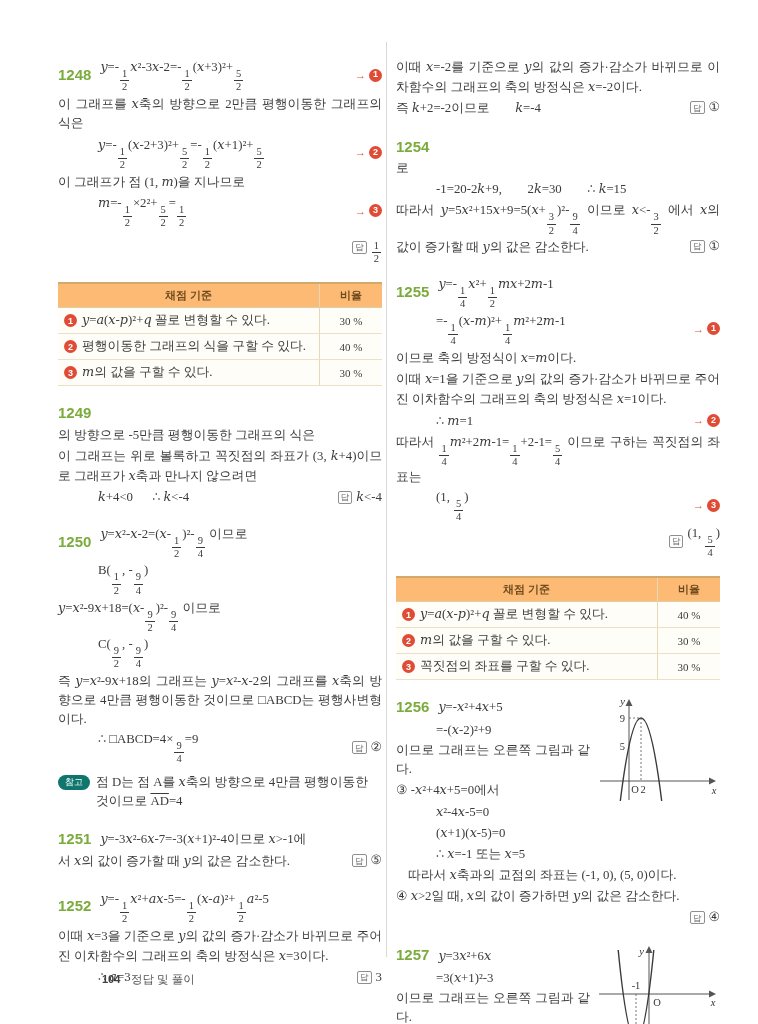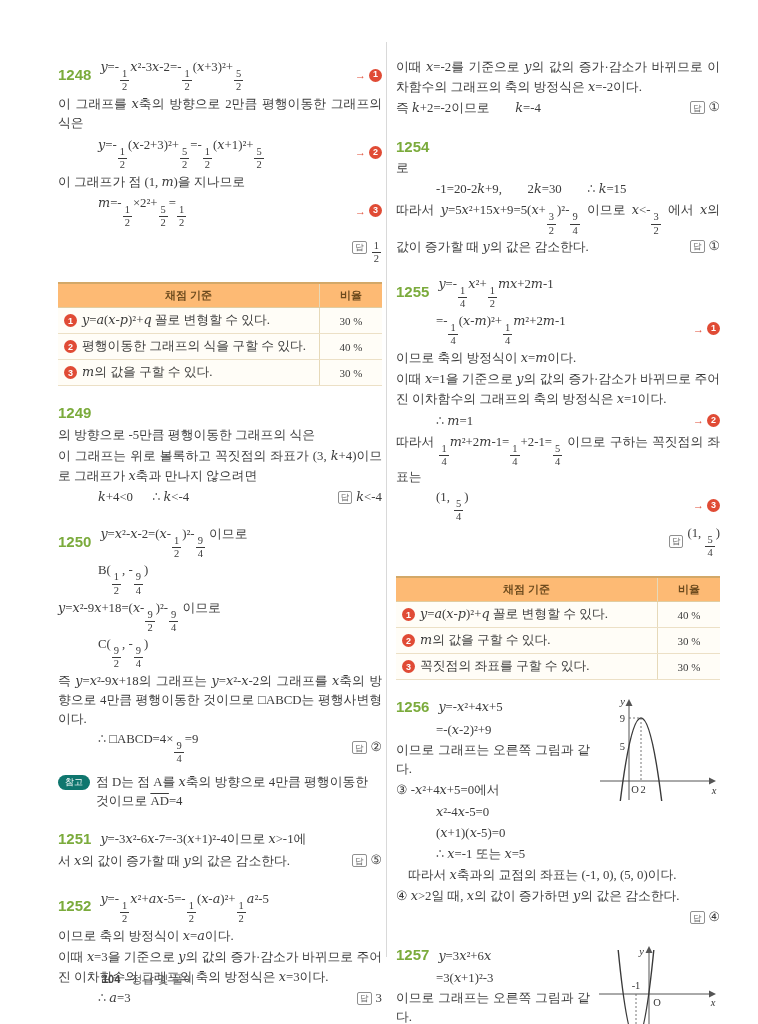--- a/index.html
+++ b/index.html
@@ -247,21 +247,20 @@
             <span class="n">1</span>
             <span class="d">2</span>
           </span><i>x</i>²+<i>a</i><i>x</i>-5=-<span class="fr">
             <span class="n">1</span>
             <span class="d">2</span>
           </span>(<i>x</i>-<i>a</i>)²+<span class="fr">
             <span class="n">1</span>
             <span class="d">2</span>
           </span><i>a</i>²-5</span>
       </div>
-      <div class="ln p"><span class="mx">이므로 축의 방정식이 <i>x</i>=<i>a</i>이다.</span></div>
       <div class="ln p"><span class="mx">이때 <i>x</i>=3을 기준으로 <i>y</i>의 값의 증가·감소가 바뀌므로 주어진 이차함수의 그래프의 축의 방정식은 <i>x</i>=3이다.</span></div>
       <div class="ln m">
         <span class="mx">∴ <i>a</i>=3</span>
         <span class="ansr">
           <span class="ab">답</span>
           <span class="mx">3</span>
         </span>
       </div>
     </div>
   </div>

